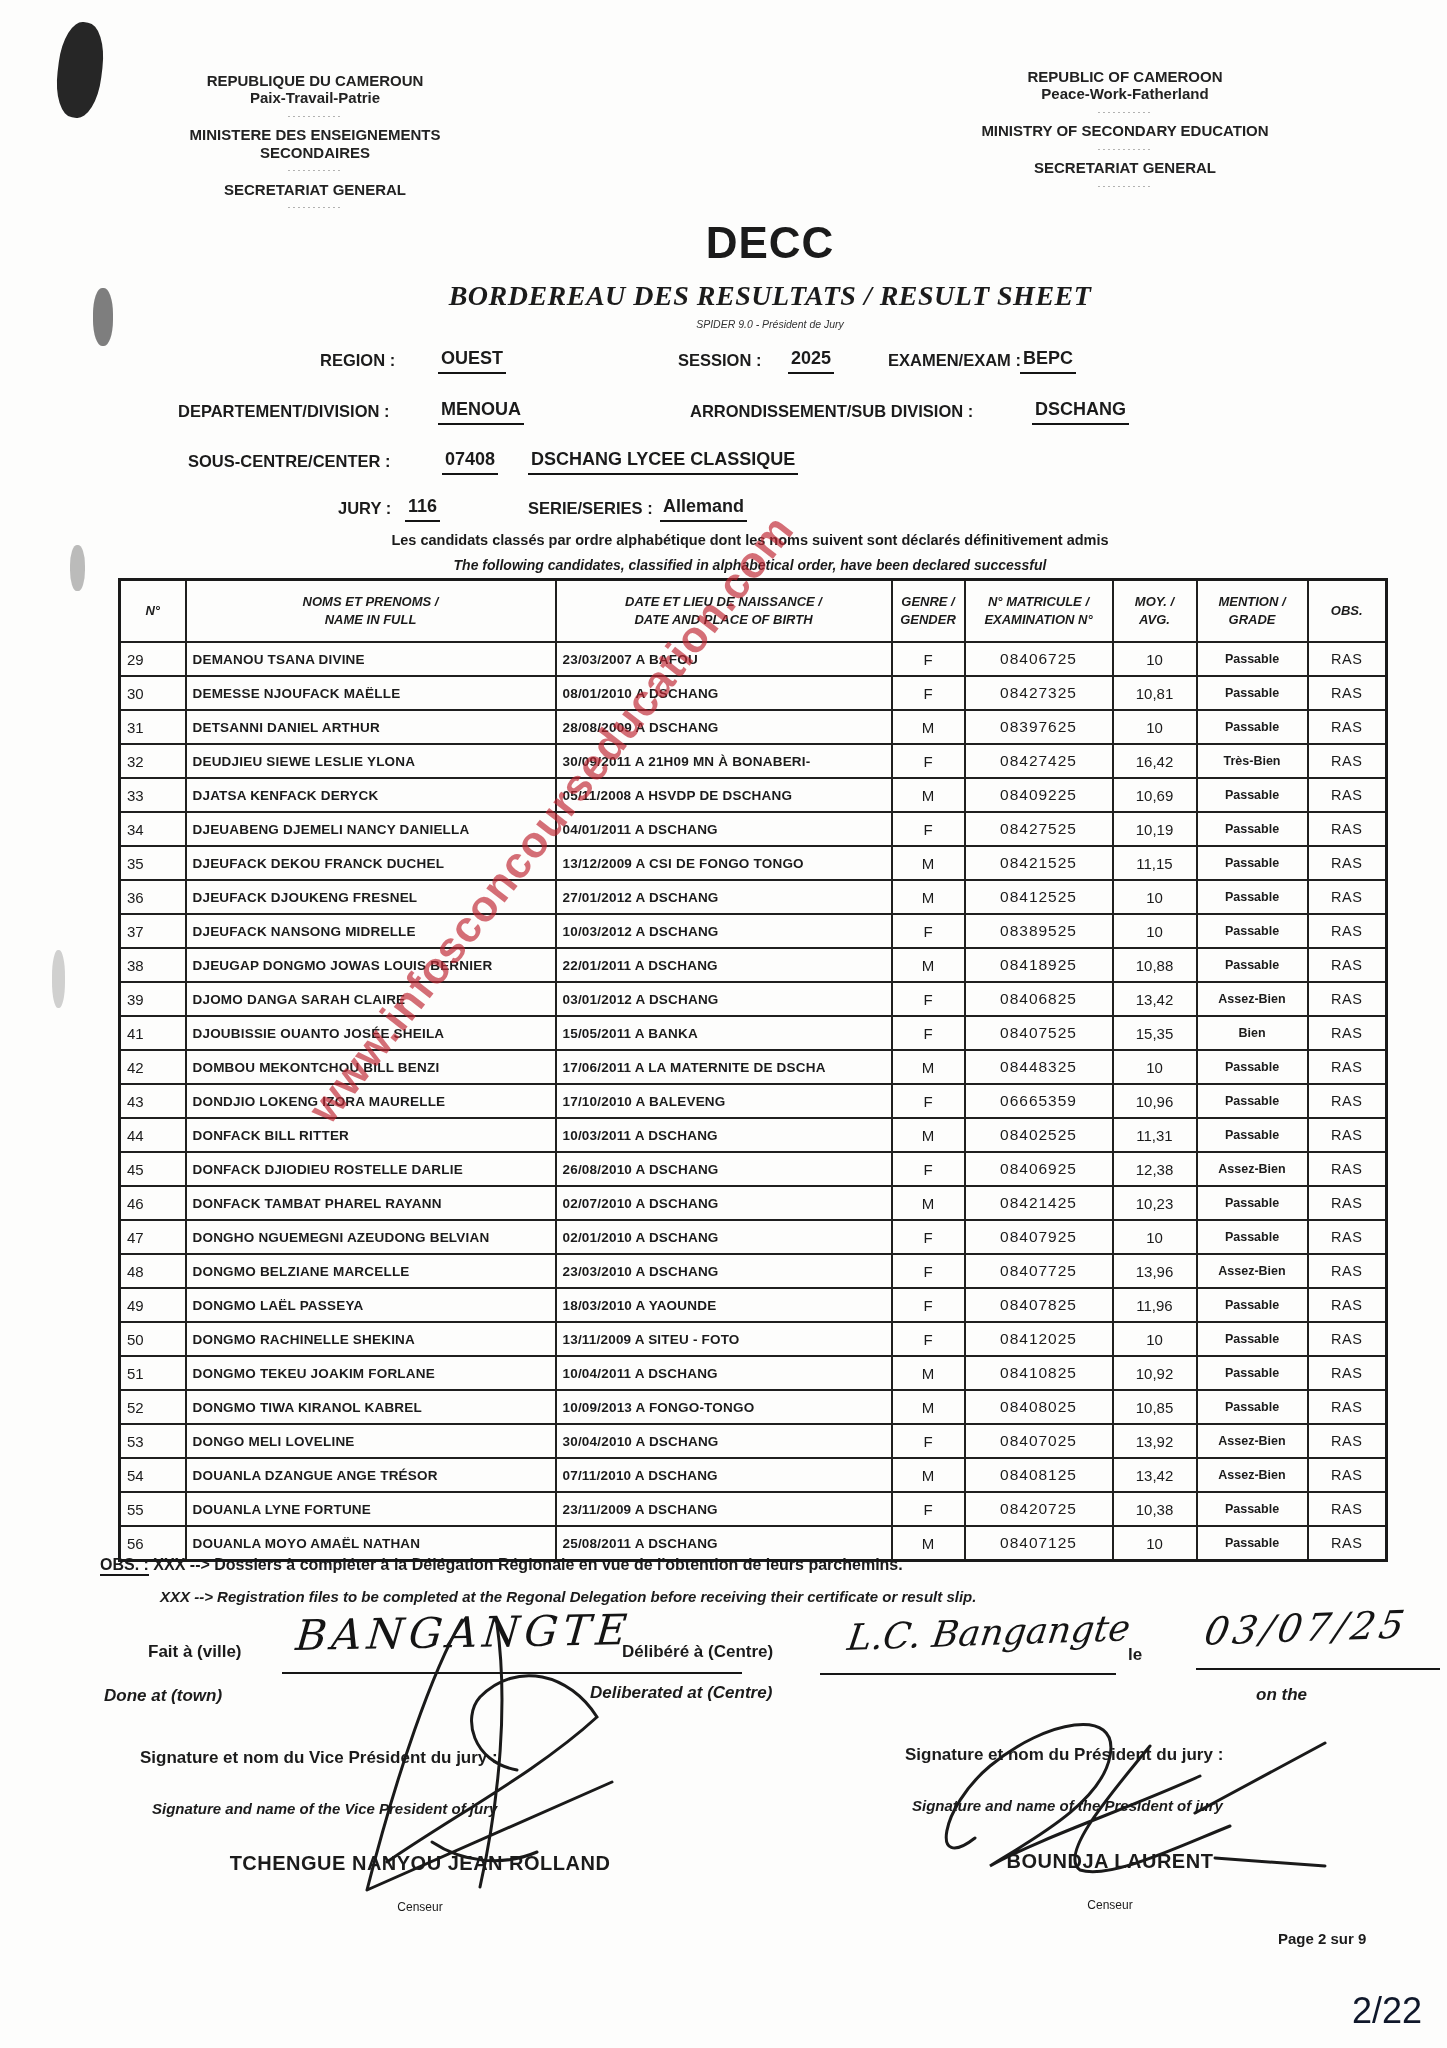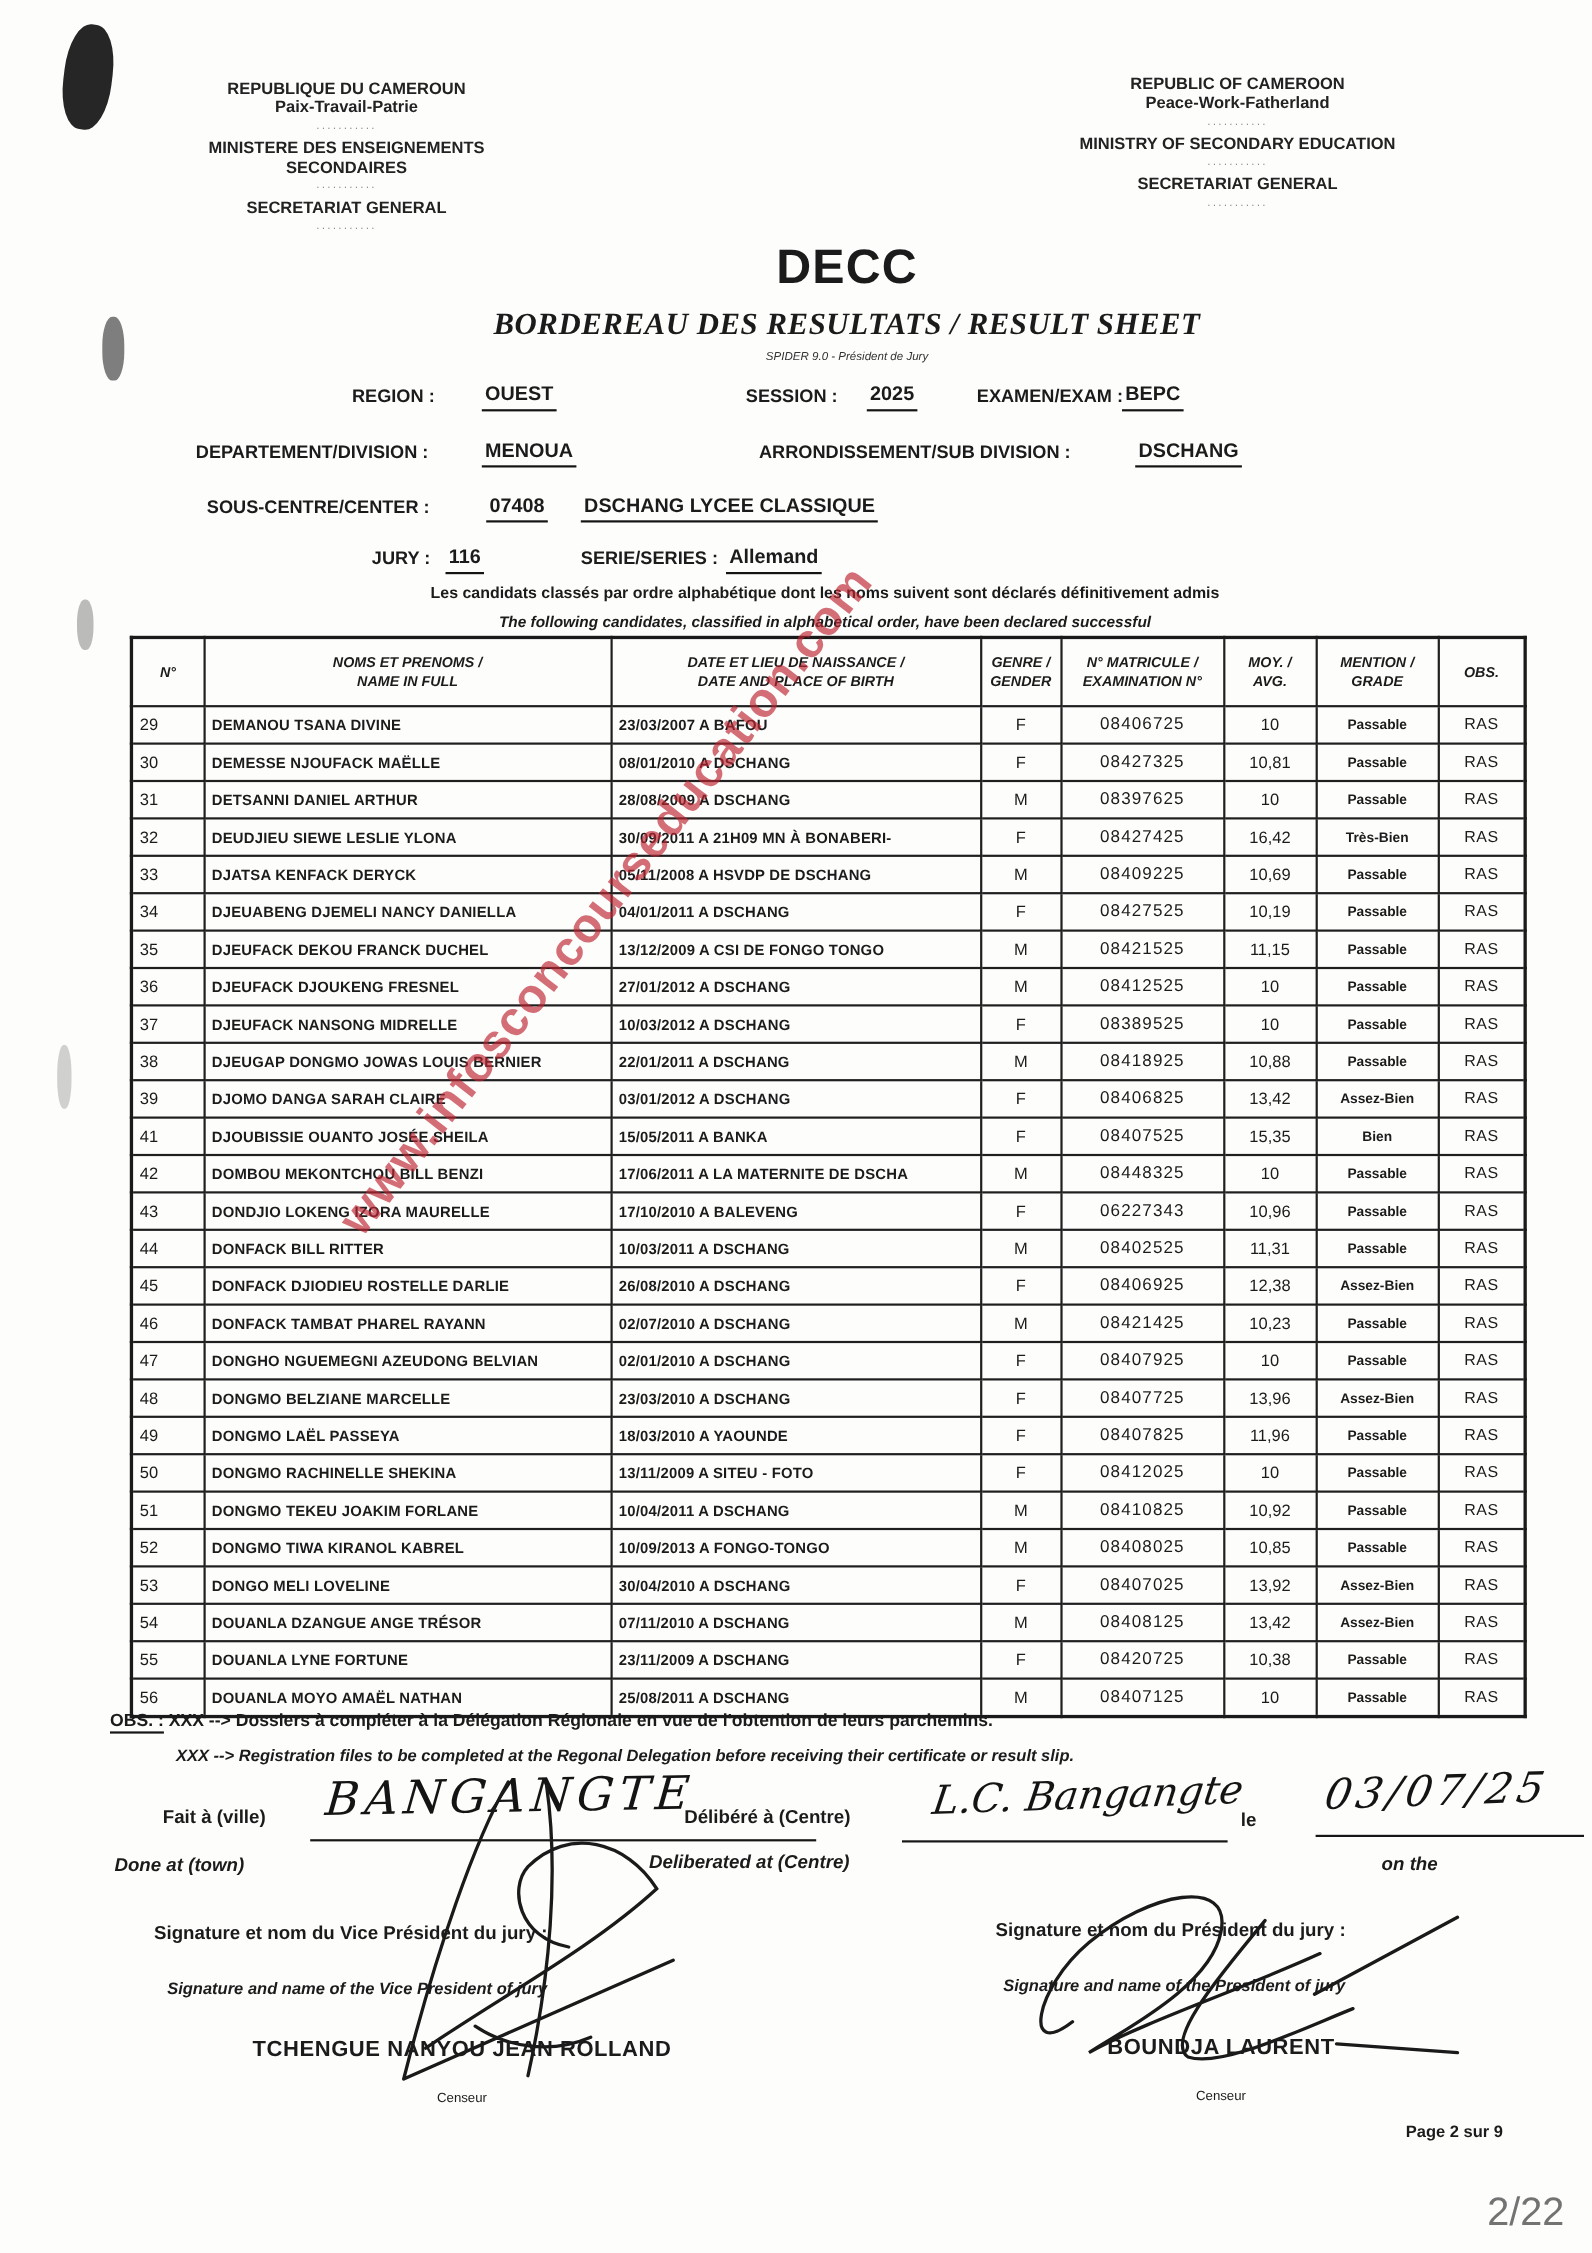--- a/index.html
+++ b/index.html
@@ -44,21 +44,21 @@
   .siglabel{font-size:17px;font-weight:bold;}
   .siglabel-en{font-size:15px;font-weight:bold;font-style:italic;}
   .hand{font-family:"DejaVu Serif",serif;font-style:italic;color:#141414;}
   .hand-caps{font-size:42px;letter-spacing:5px;transform:rotate(-1deg) skewX(-6deg);}
   .hand-script{font-size:36px;transform:rotate(-2deg) skewX(-10deg);}
   .hand-date{font-size:38px;letter-spacing:4px;transform:rotate(-2deg) skewX(-12deg);}
   .rule{position:absolute;height:2px;background:#161616;}
   .name-final{font-size:20px;font-weight:bold;letter-spacing:.5px;}
   .role{font-size:12px;}
   .pagelabel{font-size:15px;font-weight:bold;}
-  .counter{font-size:36px;color:#737373;}
+  .counter{font-size:36px;color:#0f172a;}
   .watermark{
     position:absolute;left:318px;top:1092px;white-space:nowrap;
     transform:rotate(-52deg);transform-origin:left center;
     font-size:44px;font-weight:bold;letter-spacing:1px;
     color:rgba(192,36,48,.66);
   }
 </style>
 </head>
 <body>
 
@@ -268,21 +268,21 @@
           <td class="c4">08448325</td>
           <td class="c5">10</td>
           <td class="c6">Passable</td>
           <td class="c7">RAS</td>
         </tr>
         <tr>
           <td class="c0">43</td>
           <td class="c1">DONDJIO LOKENG IZORA MAURELLE</td>
           <td class="c2">17/10/2010 A BALEVENG</td>
           <td class="c3">F</td>
-          <td class="c4">06227343</td>
+          <td class="c4">06665359</td>
           <td class="c5">10,96</td>
           <td class="c6">Passable</td>
           <td class="c7">RAS</td>
         </tr>
         <tr>
           <td class="c0">44</td>
           <td class="c1">DONFACK BILL RITTER</td>
           <td class="c2">10/03/2011 A DSCHANG</td>
           <td class="c3">M</td>
           <td class="c4">08402525</td>

